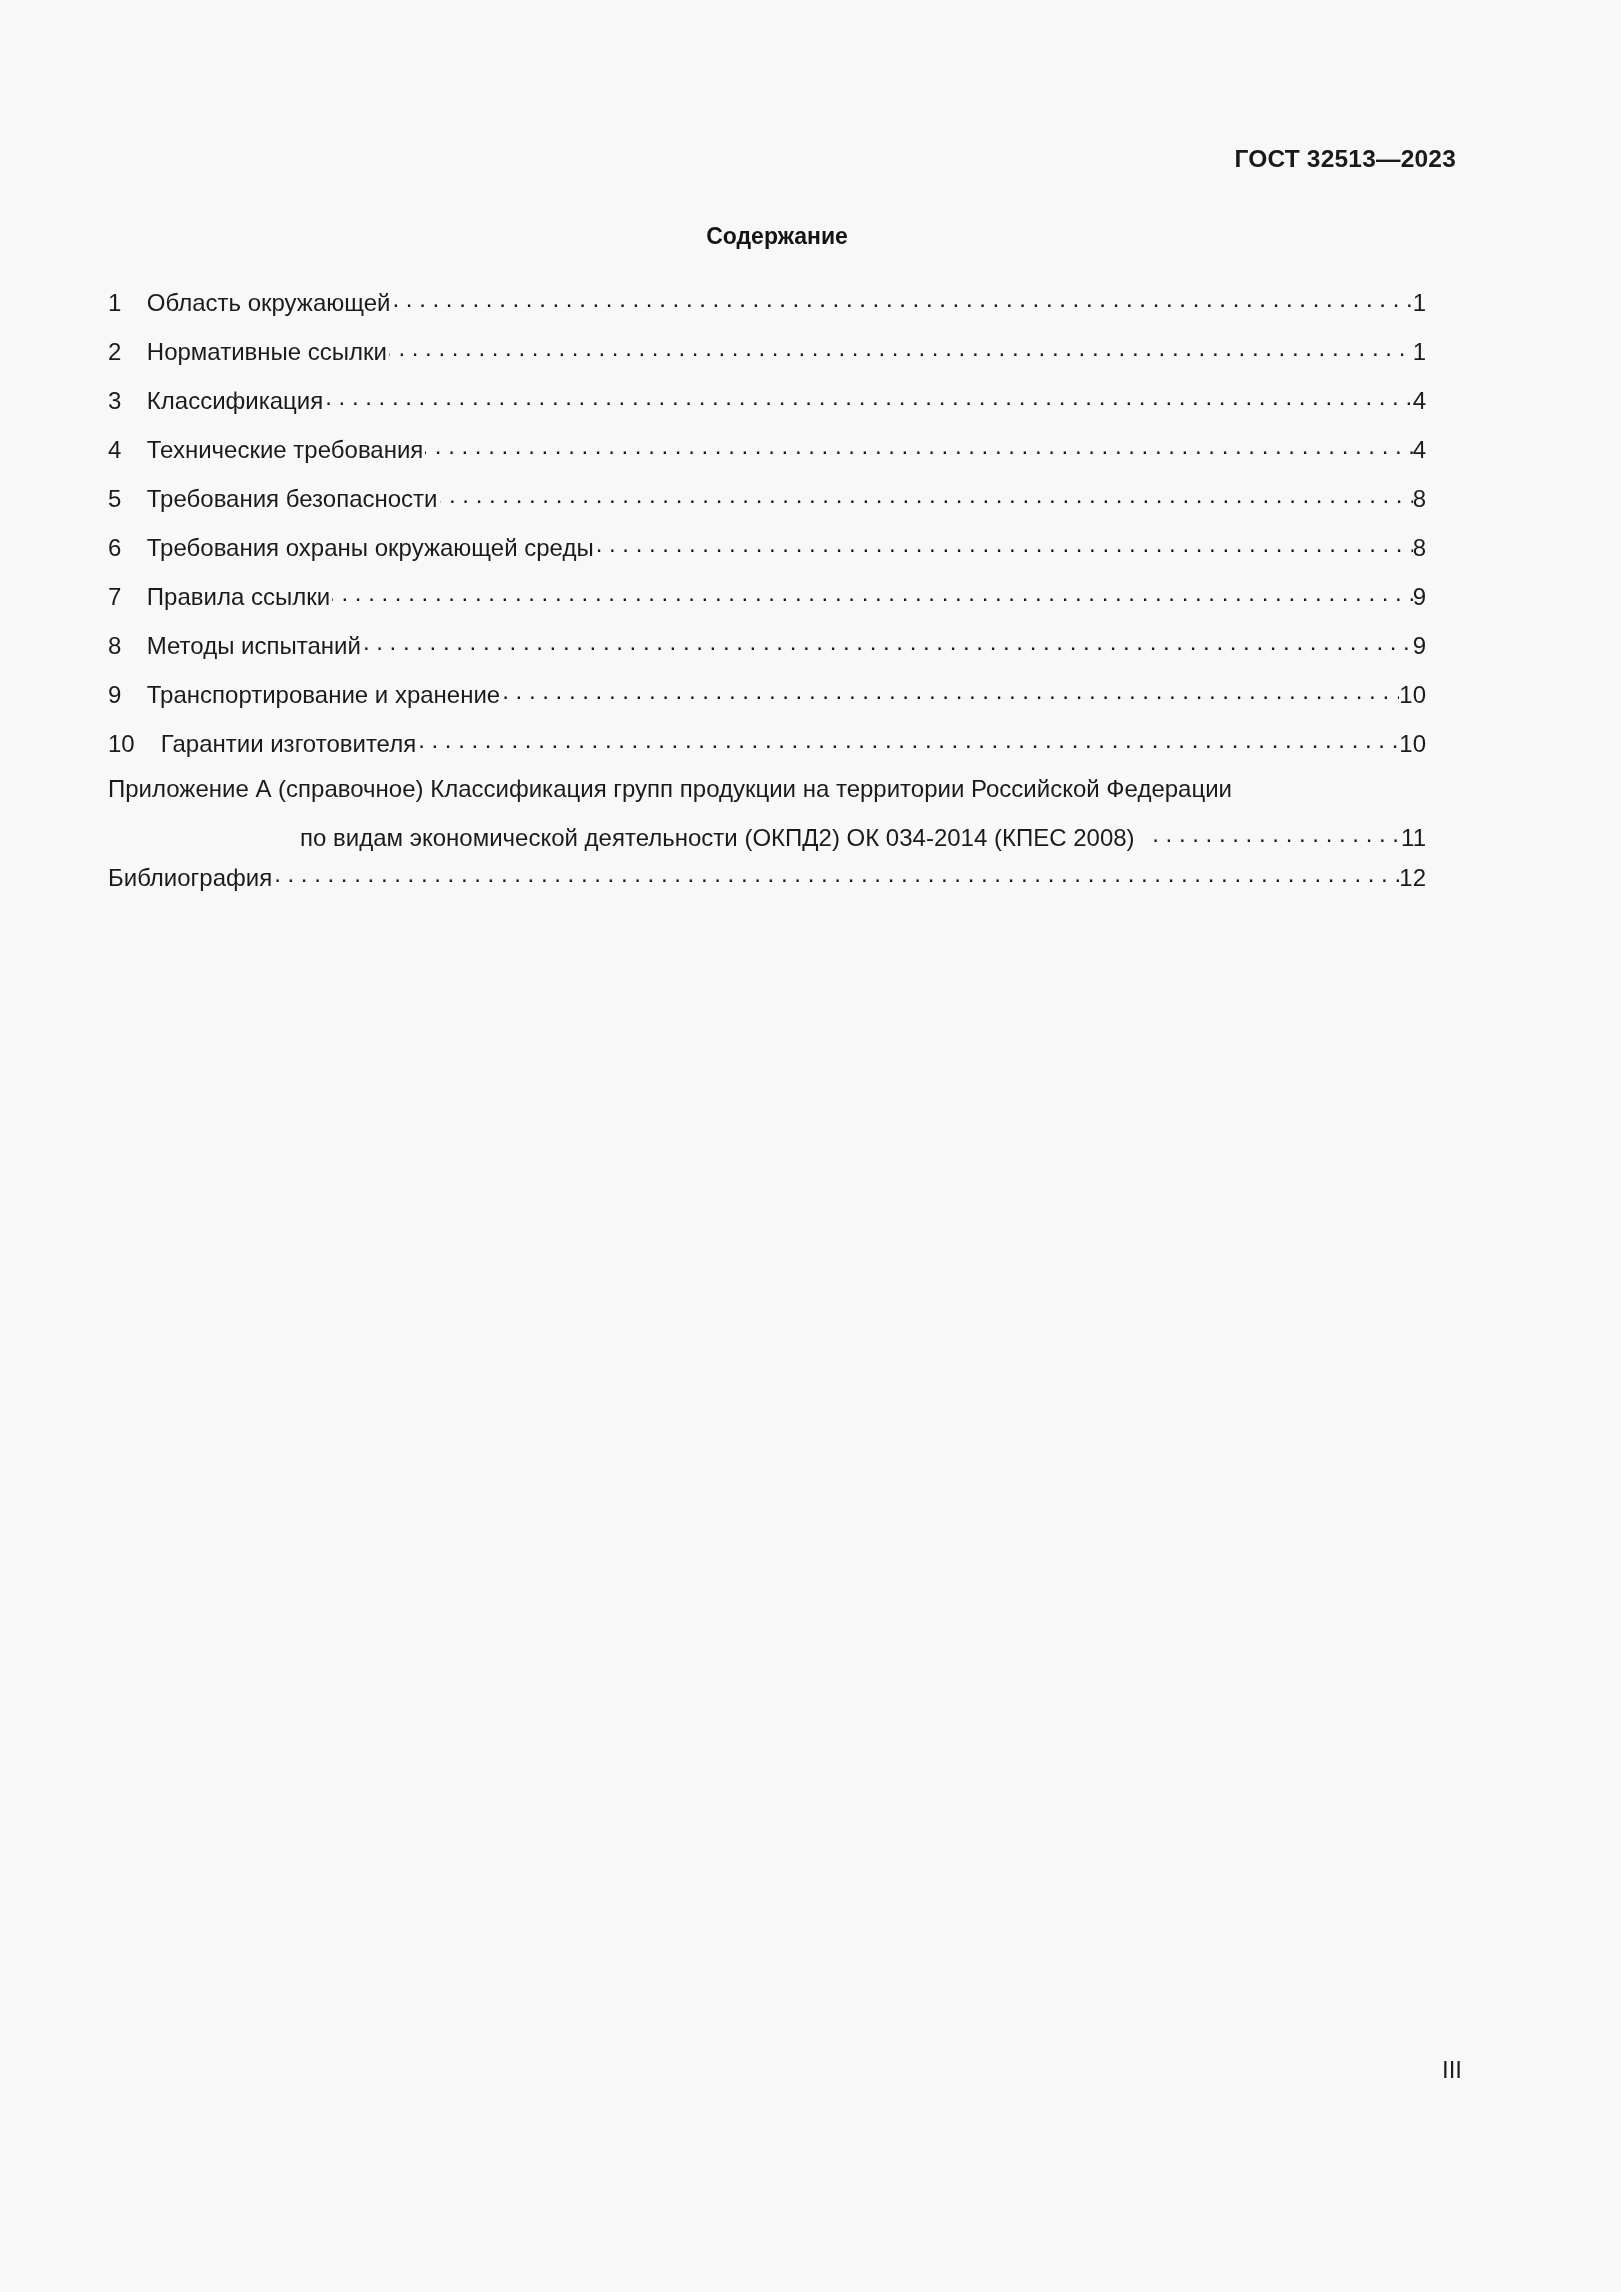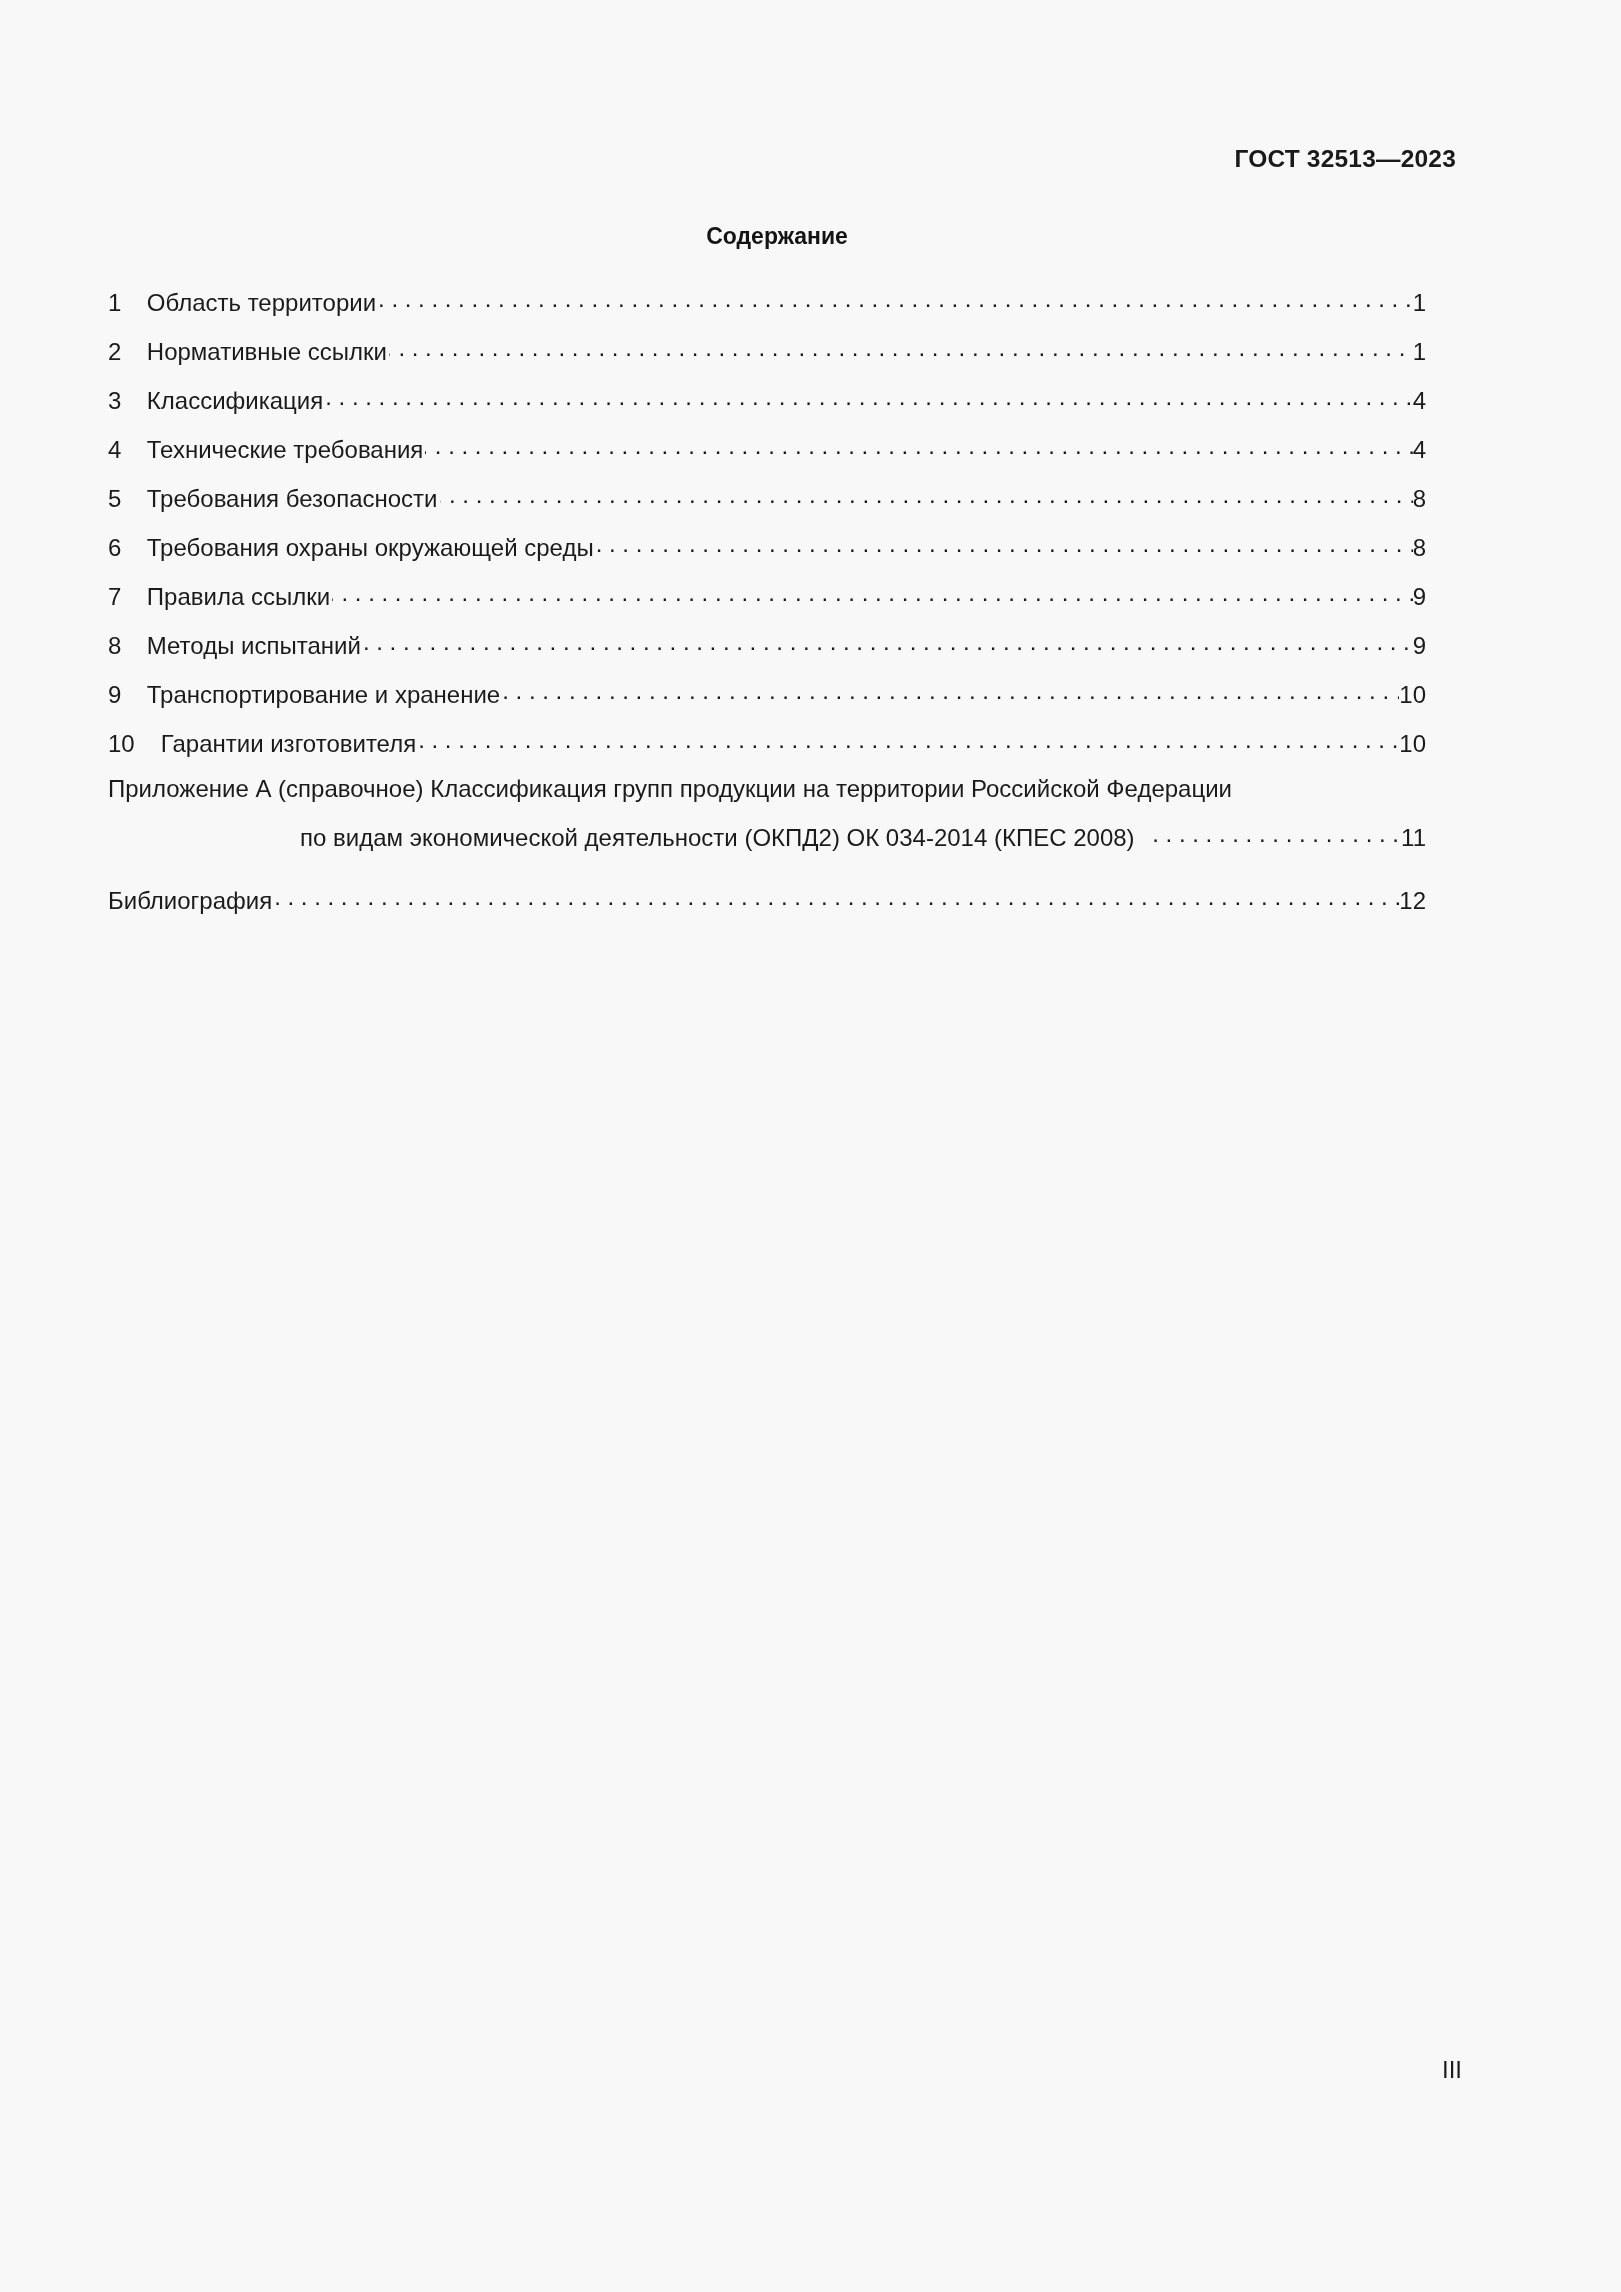--- a/index.html
+++ b/index.html
@@ -104,21 +104,21 @@
 
   .toc-page {
     flex: 0 0 auto;
     text-align: right;
     padding-left: 0px;
   }
 
   
   .toc-entry.appendix {
     display: block;
-    margin-bottom: 35px;
+    margin-bottom: 12px;
   }
   .appendix-line1 {
     display: block;
     white-space: nowrap;
   }
   .appendix-line2 {
     display: flex;
     align-items: baseline;
     margin-top: 20.6px;
     padding-left: 192px;
@@ -147,21 +147,21 @@
 <div class="page">
 
   <div class="doc-header">ГОСТ 32513—2023</div>
 
   <div class="toc-title">Содержание</div>
 
   <div class="toc">
 
     <div class="toc-entry">
       <span class="toc-num">1</span>
-      <span class="toc-label">Область территории</span>
+      <span class="toc-label">Область окружающей</span>
       <span class="toc-dots"></span>
       <span class="toc-page">1</span>
     </div>
 
     <div class="toc-entry">
       <span class="toc-num">2</span>
       <span class="toc-label">Нормативные ссылки</span>
       <span class="toc-dots tight"></span>
       <span class="toc-page">1</span>
     </div>

